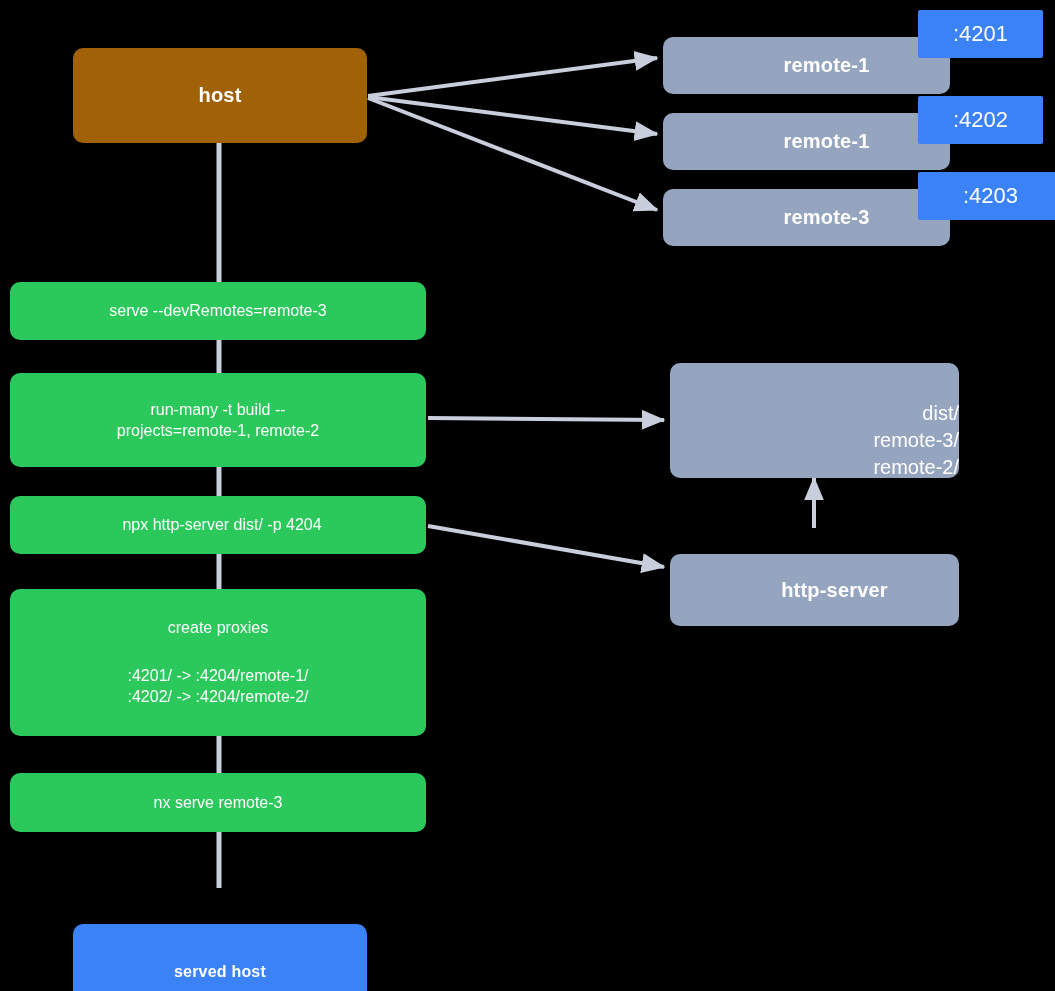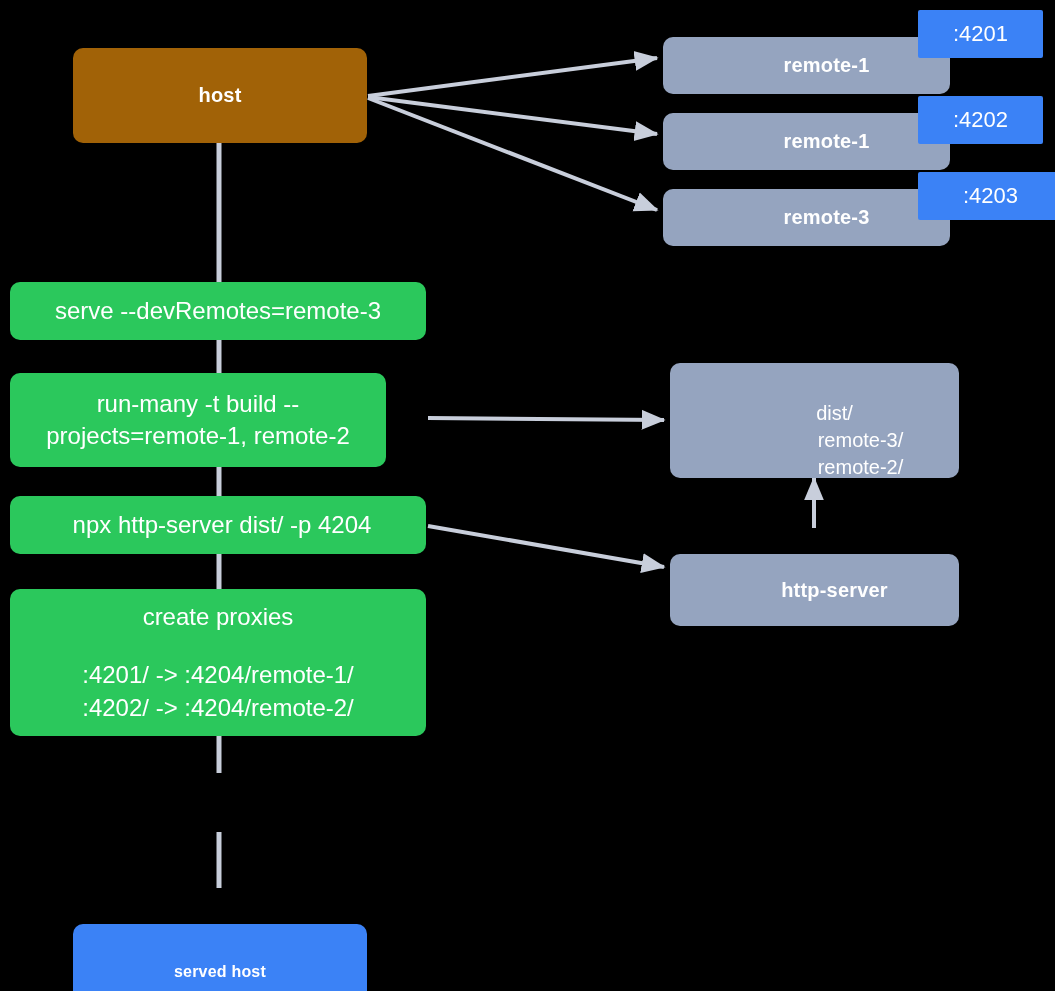--- a/index.html
+++ b/index.html
@@ -49,21 +49,21 @@
   .node-served {
     background: #3B82F6;
     font-weight: bold;
     font-size: 16px;
     letter-spacing: 0.2px;
     margin-top: 36px;
   }
   .node-cmd {
     background: #2BC85C;
     font-weight: normal;
-    font-size: 24px;
+    font-size: 16px;
   }
   .node-remote {
     background: #95A4BF;
     font-weight: bold;
     font-size: 20px;
     letter-spacing: 0.2px;
     padding-left: 40px;
   }
   .node-plain {
     background: #95A4BF;
@@ -81,21 +81,21 @@
     display: flex;
     flex-direction: column;
     align-items: center;
     justify-content: center;
     width: 100%;
   }
   .cmd-line { display: block; }
   .cmd-gap { height: 26px; }
   .tree {
     width: 100%;
-    text-align: center;
+    text-align: right;
     padding-left: 40px;
     box-sizing: border-box;
     margin-top: 40px;
   }
   .tree-root { display: block; }
   .tree-child { display: block; padding-left: 52px; }
 </style>
 </head>
 <body>
 
@@ -148,40 +148,43 @@
     <span>remote-3</span>
   </div>
   <div class="node node-badge" style="left:918px; top:172px; width:145px; height:48px;">
     <span>:4203</span>
   </div>
 
   <div class="node node-cmd" style="left:10px; top:282px; width:416px; height:58px;">
     <span class="cmd-line">serve --devRemotes=remote-3</span>
   </div>
 
-  <div class="node node-cmd" style="left:10px; top:373px; width:376px; height:94px;">
+  <div class="node node-cmd" style="left:10px; top:373px; width:416px; height:94px;">
     <div class="cmd-lines">
       <span class="cmd-line">run-many -t build --</span>
       <span class="cmd-line">projects=remote-1, remote-2</span>
     </div>
   </div>
 
   <div class="node node-cmd" style="left:10px; top:496px; width:416px; height:58px;padding-left:8px;">
     <span class="cmd-line">npx http-server dist/ -p 4204</span>
   </div>
 
   <div class="node node-cmd" style="left:10px; top:589px; width:416px; height:147px;">
     <div class="cmd-lines">
       <span class="cmd-line">create proxies</span>
       <span class="cmd-gap"></span>
       <span class="cmd-line">:4201/ -&gt; :4204/remote-1/</span>
       <span class="cmd-line">:4202/ -&gt; :4204/remote-2/</span>
     </div>
   </div>
 
+  <div class="node node-cmd" style="left:10px; top:773px; width:416px; height:59px;">
+    <span class="cmd-line">nx serve remote-3</span>
+  </div>
 
   <div class="node node-served" style="left:73px; top:888px; width:294px; height:96px;">
     <span>served host</span>
   </div>
 
   <div class="node node-plain" style="left:670px; top:363px; width:289px; height:115px; align-items:flex-start; justify-content:center;">
     <div class="tree">
       <span class="tree-root">dist/</span>
       <span class="tree-child">remote-3/</span>
       <span class="tree-child">remote-2/</span>

